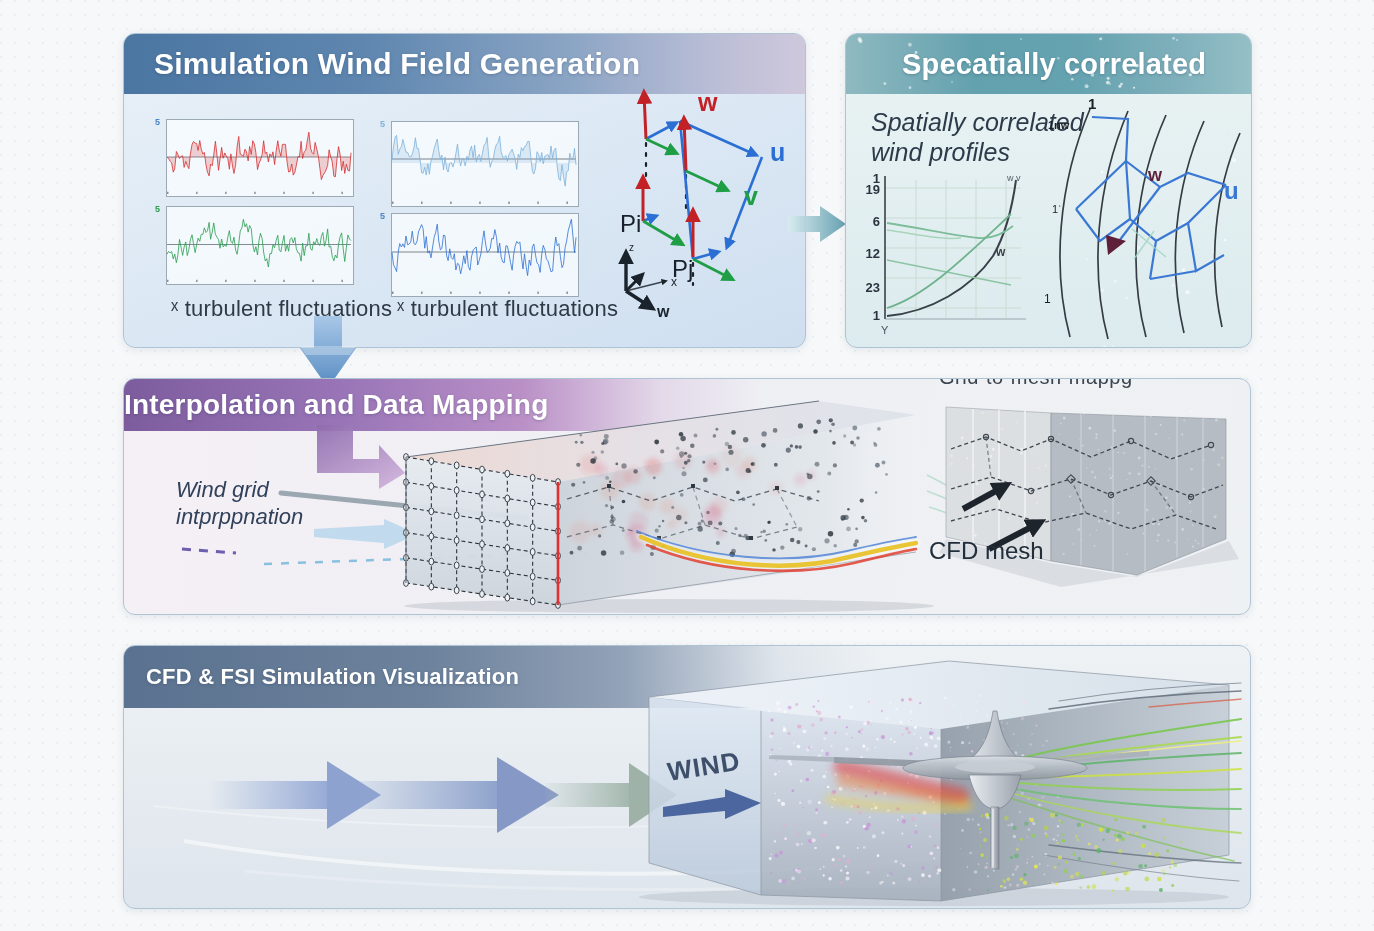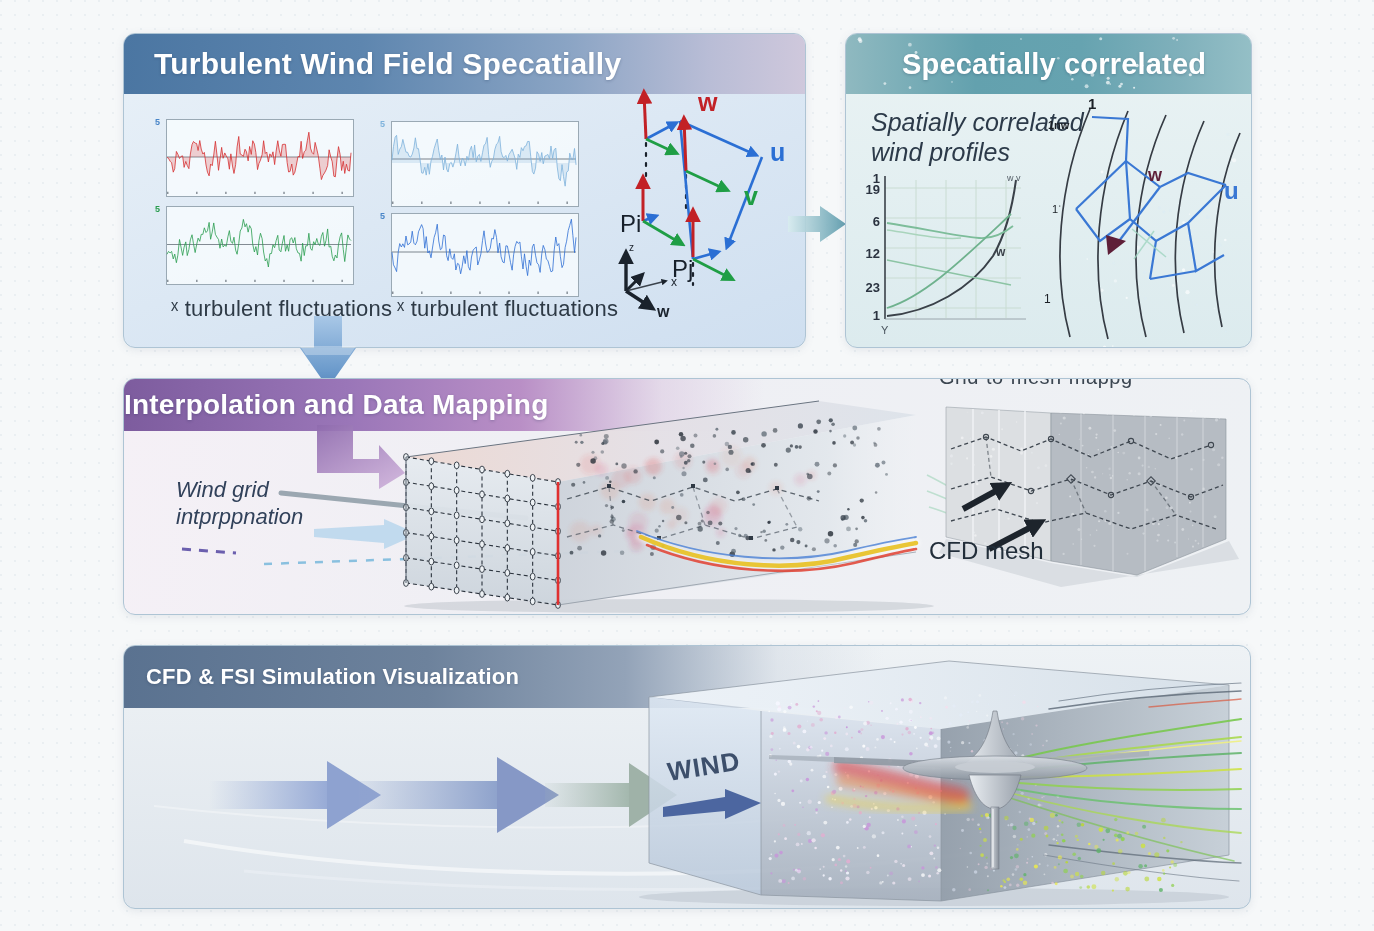--- a/index.html
+++ b/index.html
@@ -112,21 +112,21 @@
         <feGaussianBlur stdDeviation="2"></feGaussianBlur>
       </filter>
     <filter id="soft4">
         <feGaussianBlur stdDeviation="4"></feGaussianBlur>
       </filter>
   </defs>
 </svg>
 
 <div class="panel" style="left:123px;top:33px;width:681px;height:313px;background:linear-gradient(160deg,#e9f1f8,#cfdff0);">
   <div class="hdr" style="width:100%;height:60px;background:linear-gradient(90deg,#4b76a2 0%,#5e86af 35%,#8aa4c4 65%,#b9bdd6 86%,#cfc8dc 100%);">
-    <div class="title" style="font-size:30px;padding-left:30px;">Turbulent Wind Field Specatially</div>
+    <div class="title" style="font-size:30px;padding-left:30px;">Simulation Wind Field Generation</div>
   </div>
 
   <div class="chartbox" style="left:42px;top:85px;width:186px;height:76px;">
     <span class="ticklab" style="color:#4a86c8;">5</span>
     <svg width="184" height="74" viewBox="0 0 100 40" preserveAspectRatio="none">
       <line x1="0" y1="20" x2="100" y2="20" stroke="#5a646e" stroke-width=".5" opacity=".8"></line>
       <line x1="0" y1="39.4" x2="100" y2="39.4" stroke="#5a646e" stroke-width="1.2" stroke-dasharray=".8 15" opacity=".7"></line>
     <polygon points="0.0,20.2 0.8,20.7 1.7,22.3 2.5,23.1 3.4,28.2 4.2,26.3 5.1,17.0 5.9,18.5 6.8,20.8 7.6,19.7 8.5,19.4 9.3,25.6 10.2,22.4 11.0,24.6 11.9,26.3 12.7,18.4 13.6,13.3 14.4,11.6 15.3,12.5 16.1,12.7 16.9,16.5 17.8,11.1 18.6,15.7 19.5,18.4 20.3,17.5 21.2,24.3 22.0,28.2 22.9,30.2 23.7,23.8 24.6,24.7 25.4,18.9 26.3,11.5 27.1,18.4 28.0,27.2 28.8,21.4 29.7,14.8 30.5,20.7 31.4,17.8 32.2,19.4 33.1,21.0 33.9,26.6 34.7,18.3 35.6,24.9 36.4,28.9 37.3,24.1 38.1,14.5 39.0,8.9 39.8,18.4 40.7,18.9 41.5,19.7 42.4,15.8 43.2,17.2 44.1,22.1 44.9,14.3 45.8,18.6 46.6,11.2 47.5,13.0 48.3,17.6 49.2,26.8 50.0,23.4 50.8,21.7 51.7,18.6 52.5,11.2 53.4,18.1 54.2,17.3 55.1,22.7 55.9,18.3 56.8,19.8 57.6,17.2 58.5,24.1 59.3,16.9 60.2,11.2 61.0,16.3 61.9,19.6 62.7,13.3 63.6,13.1 64.4,13.2 65.3,23.0 66.1,28.1 66.9,27.8 67.8,23.8 68.6,29.8 69.5,28.2 70.3,24.4 71.2,19.7 72.0,20.0 72.9,11.5 73.7,20.8 74.6,17.1 75.4,16.4 76.3,11.0 77.1,6.6 78.0,15.2 78.8,17.5 79.7,18.5 80.5,12.1 81.4,15.7 82.2,19.2 83.1,26.1 83.9,32.2 84.7,30.0 85.6,28.6 86.4,27.1 87.3,24.6 88.1,16.1 89.0,20.0 89.8,22.6 90.7,30.4 91.5,30.7 92.4,20.9 93.2,14.4 94.1,18.7 94.9,27.3 95.8,22.3 96.6,28.9 97.5,23.9 98.3,27.2 99.2,27.6 100.0,17.7 100,20 0,20" fill="#d63031" opacity="0.22"></polygon>
         <polyline points="0.0,20.2 0.8,20.7 1.7,22.3 2.5,23.1 3.4,28.2 4.2,26.3 5.1,17.0 5.9,18.5 6.8,20.8 7.6,19.7 8.5,19.4 9.3,25.6 10.2,22.4 11.0,24.6 11.9,26.3 12.7,18.4 13.6,13.3 14.4,11.6 15.3,12.5 16.1,12.7 16.9,16.5 17.8,11.1 18.6,15.7 19.5,18.4 20.3,17.5 21.2,24.3 22.0,28.2 22.9,30.2 23.7,23.8 24.6,24.7 25.4,18.9 26.3,11.5 27.1,18.4 28.0,27.2 28.8,21.4 29.7,14.8 30.5,20.7 31.4,17.8 32.2,19.4 33.1,21.0 33.9,26.6 34.7,18.3 35.6,24.9 36.4,28.9 37.3,24.1 38.1,14.5 39.0,8.9 39.8,18.4 40.7,18.9 41.5,19.7 42.4,15.8 43.2,17.2 44.1,22.1 44.9,14.3 45.8,18.6 46.6,11.2 47.5,13.0 48.3,17.6 49.2,26.8 50.0,23.4 50.8,21.7 51.7,18.6 52.5,11.2 53.4,18.1 54.2,17.3 55.1,22.7 55.9,18.3 56.8,19.8 57.6,17.2 58.5,24.1 59.3,16.9 60.2,11.2 61.0,16.3 61.9,19.6 62.7,13.3 63.6,13.1 64.4,13.2 65.3,23.0 66.1,28.1 66.9,27.8 67.8,23.8 68.6,29.8 69.5,28.2 70.3,24.4 71.2,19.7 72.0,20.0 72.9,11.5 73.7,20.8 74.6,17.1 75.4,16.4 76.3,11.0 77.1,6.6 78.0,15.2 78.8,17.5 79.7,18.5 80.5,12.1 81.4,15.7 82.2,19.2 83.1,26.1 83.9,32.2 84.7,30.0 85.6,28.6 86.4,27.1 87.3,24.6 88.1,16.1 89.0,20.0 89.8,22.6 90.7,30.4 91.5,30.7 92.4,20.9 93.2,14.4 94.1,18.7 94.9,27.3 95.8,22.3 96.6,28.9 97.5,23.9 98.3,27.2 99.2,27.6 100.0,17.7" fill="none" stroke="#d63031" stroke-width="0.8" vector-effect="non-scaling-stroke"></polyline>
       </svg>

